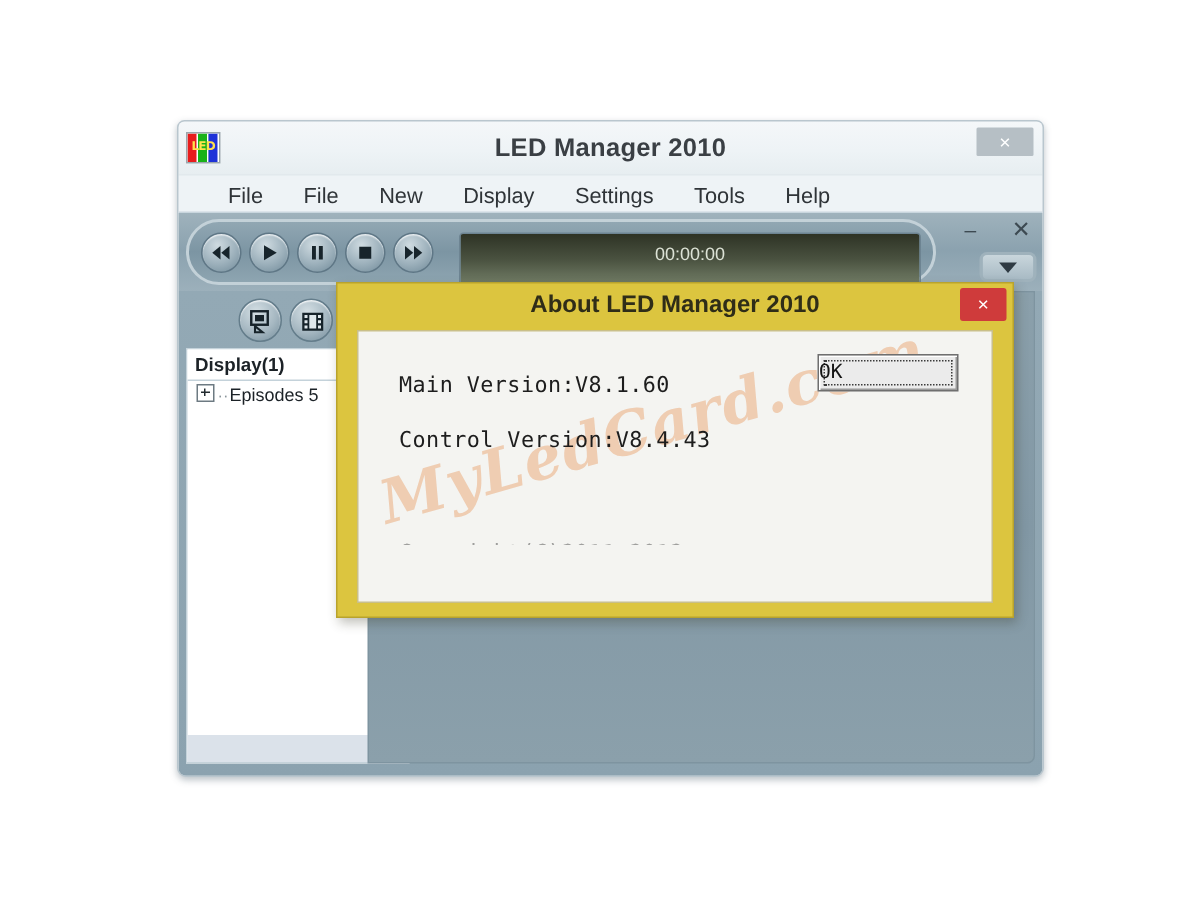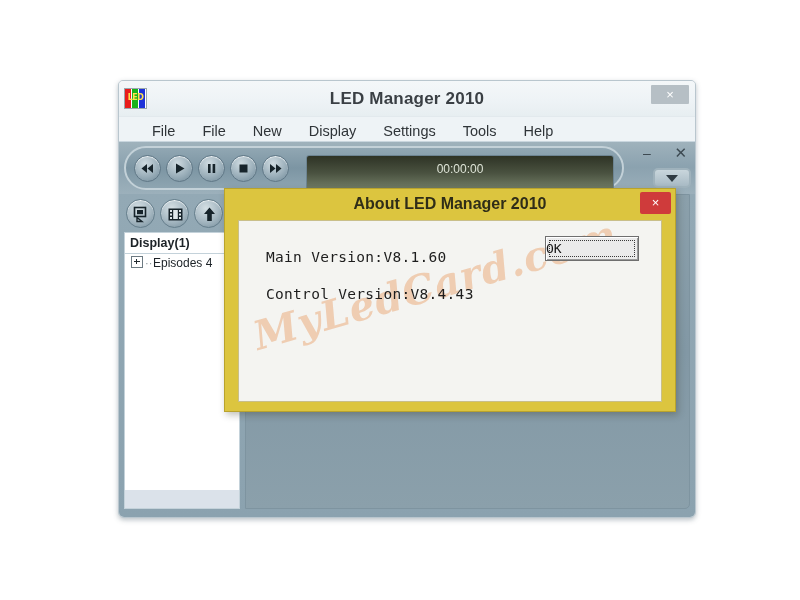--- a/index.html
+++ b/index.html
@@ -205,20 +205,21 @@
     background: linear-gradient(to bottom, #93a9b5 0%, #8ba2af 100%);
     padding: 6px;
     box-sizing: border-box;
   }
   #sidebar {
     position: absolute;
     left: 5px;
     top: 0px;
     width: 116px;
     bottom: 9px;
+    padding-left: 33px;
   }
   #sidebar-toolbar {
     position: relative;
     height: 38px;
   }
   .tbtn {
     position: absolute;
     top: 5px;
     width: 29px;
     height: 29px;
@@ -510,21 +511,21 @@
         <div class="tbtn" id="tb-upload">
           <svg width="17" height="17" viewBox="0 0 17 17">
             <polygon points="8.5,1.5 14,8 10.8,8 10.8,15 6.2,15 6.2,8 3,8" fill="#16232a"></polygon>
           </svg>
         </div>
       </div>
 
       <div id="tree-panel">
         <div id="tree-header">Display(1)</div>
         <div class="tree-node">
-          <span class="tree-expander"></span><span class="tree-dots">··</span><span>Episodes 4</span>
+          <span class="tree-expander"></span><span class="tree-dots">··</span><span>Episodes 5</span>
         </div>
         <div id="tree-bottom-fill"></div>
       </div>
     </div>
 
     <div id="canvas-area"></div>
   </div>
 </div>
 
 <div id="about-dialog">

